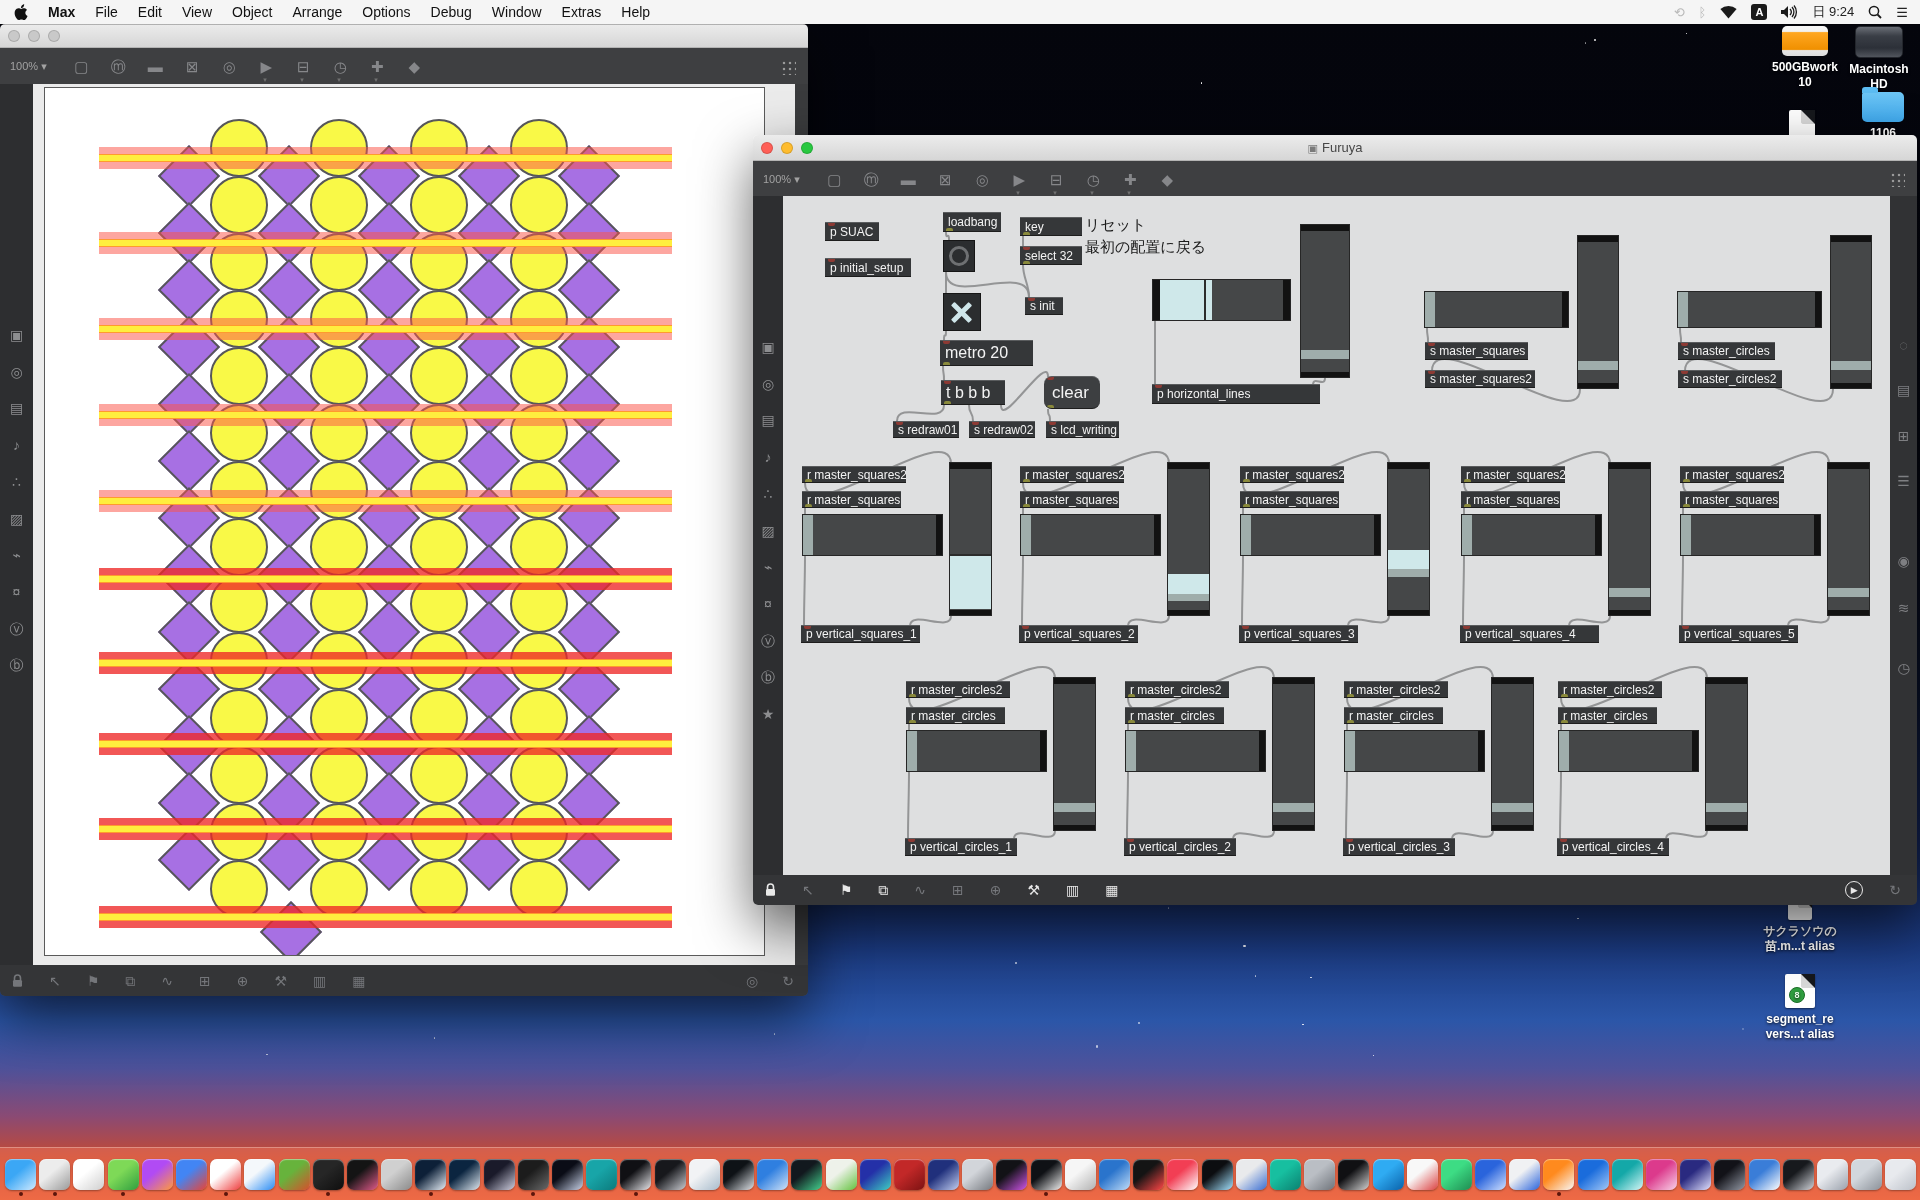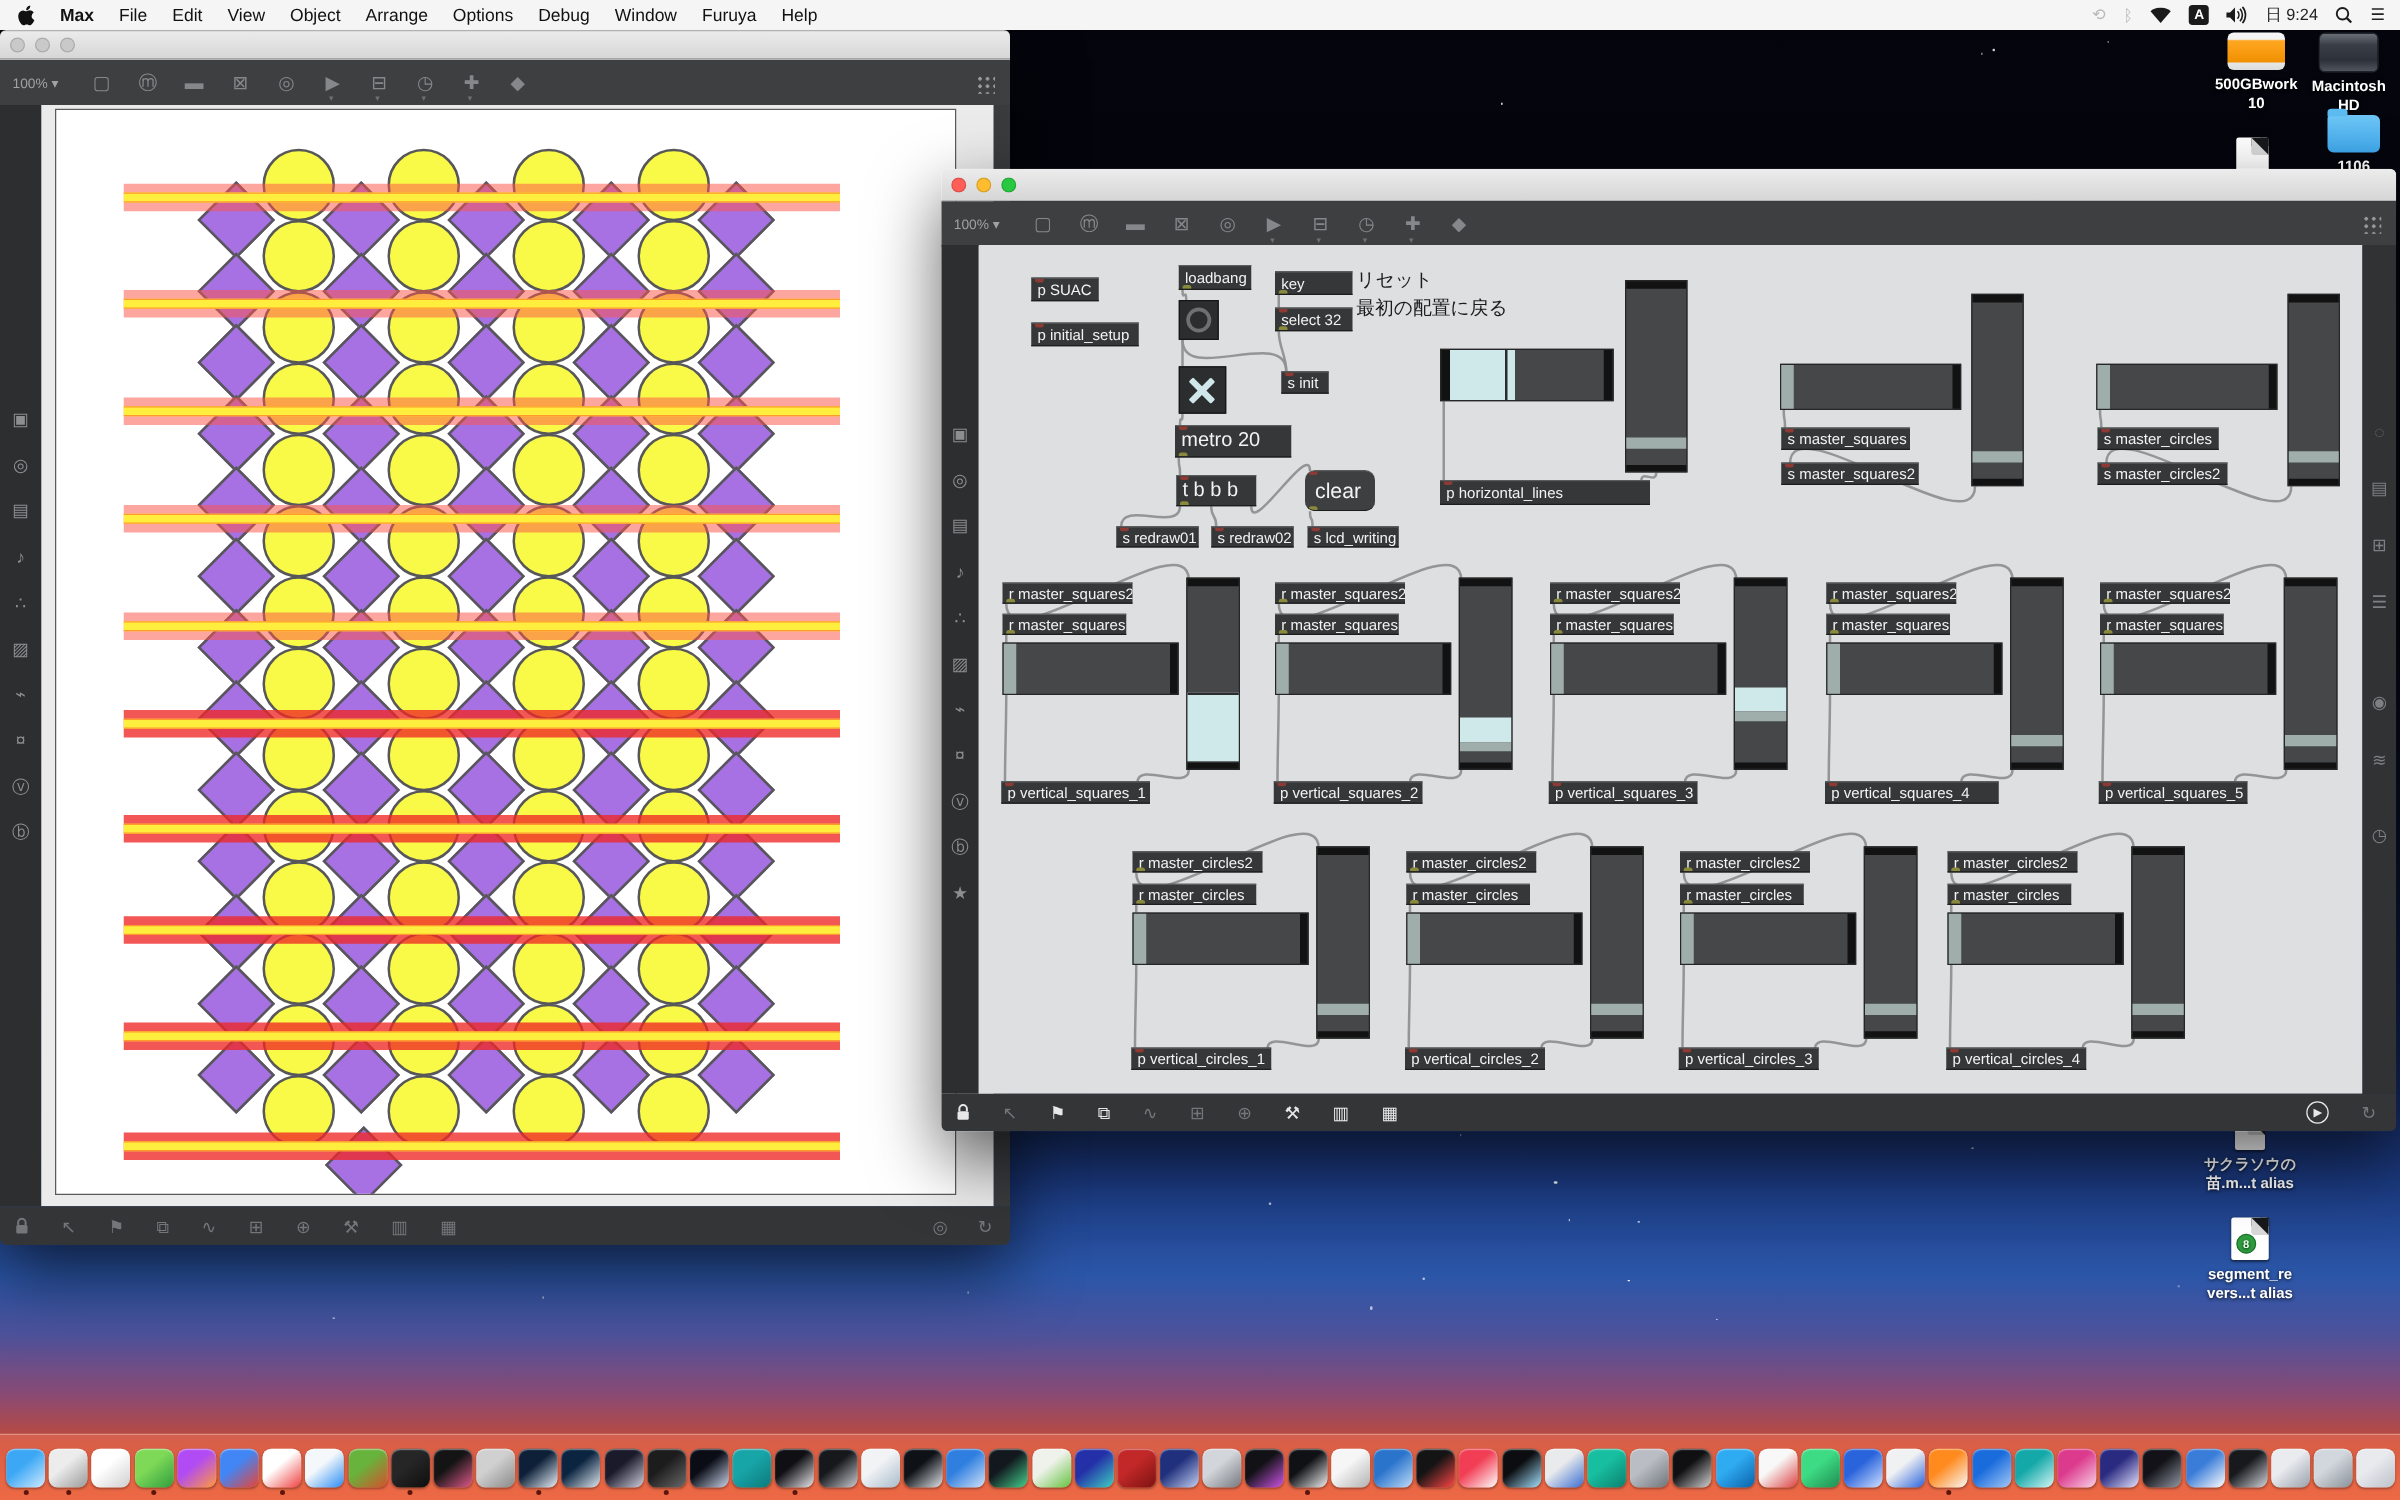--- a/index.html
+++ b/index.html
@@ -438,20 +438,21 @@
         <span class="bicon dim">↻</span>
       </span>
     </div>
   </div>
 
   <div class="window" id="win-right" style="left:753px;top:135px;width:1164px;height:770px;z-index:3;">
     <div class="titlebar" style="height:25px;">
       <div class="tl" style="background:#ff5f57;"></div>
       <div class="tl" style="background:#febc2e;"></div>
       <div class="tl" style="background:#28c840;"></div>
+      <div class="wtitle"><span class="patchico">▣</span><span>Furuya</span></div>
     </div>
     <div class="toolbar" style="height:36px;">
       <span class="zoomlbl"><span>100%</span> ▾</span>
       <span class="tb-icons" style="display: flex;">
           <span class="ticon">▢</span>
           <span class="ticon">ⓜ</span>
           <span class="ticon">▬</span>
           <span class="ticon">⊠</span>
           <span class="ticon">◎</span>
           <span class="ticon">▶<span class="dn">▾</span></span>
@@ -743,21 +744,21 @@
     <span id="menu-items" style="display:flex;">
         <span class="mitem b">Max</span>
         <span class="mitem">File</span>
         <span class="mitem">Edit</span>
         <span class="mitem">View</span>
         <span class="mitem">Object</span>
         <span class="mitem">Arrange</span>
         <span class="mitem">Options</span>
         <span class="mitem">Debug</span>
         <span class="mitem">Window</span>
-        <span class="mitem">Furuya</span>
+        <span class="mitem">Extras</span>
         <span class="mitem">Help</span>
       </span>
     <span id="menu-right">
       <span class="mstat dimico">⟲</span>
       <span class="mstat dimico">ᛒ</span>
       <span>
         <svg width="17" height="13" viewBox="0 0 17 13">
             <path d="M8.5 12.4 16.6 3A12.5 12.5 0 0 0 .4 3z" fill="#1a1a1a"></path>
           </svg>
       </span>

